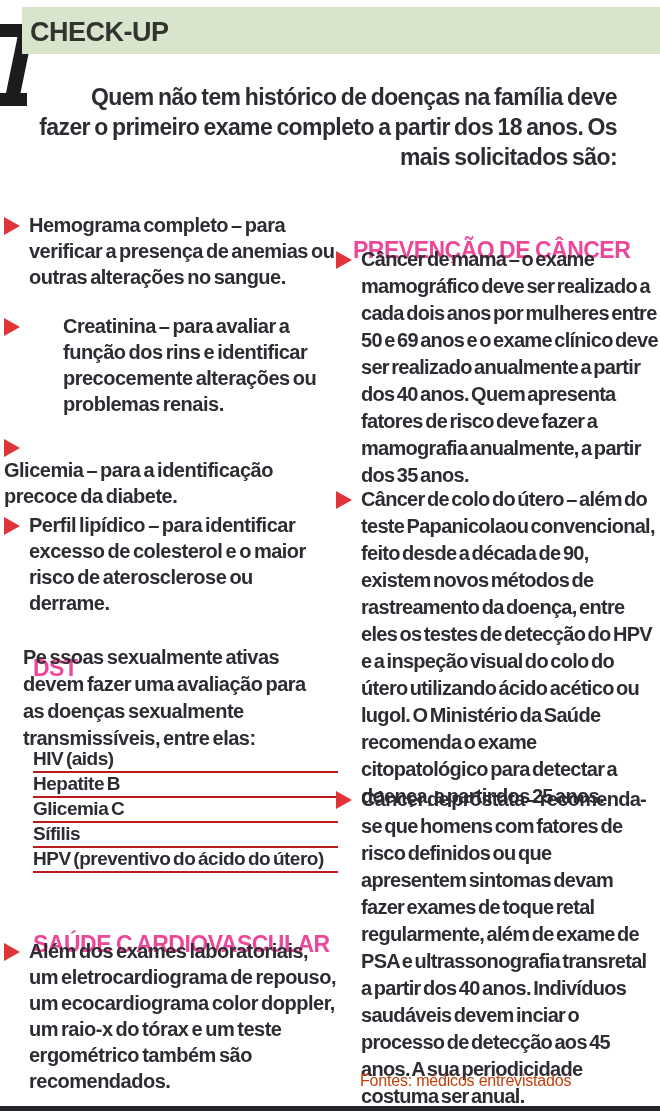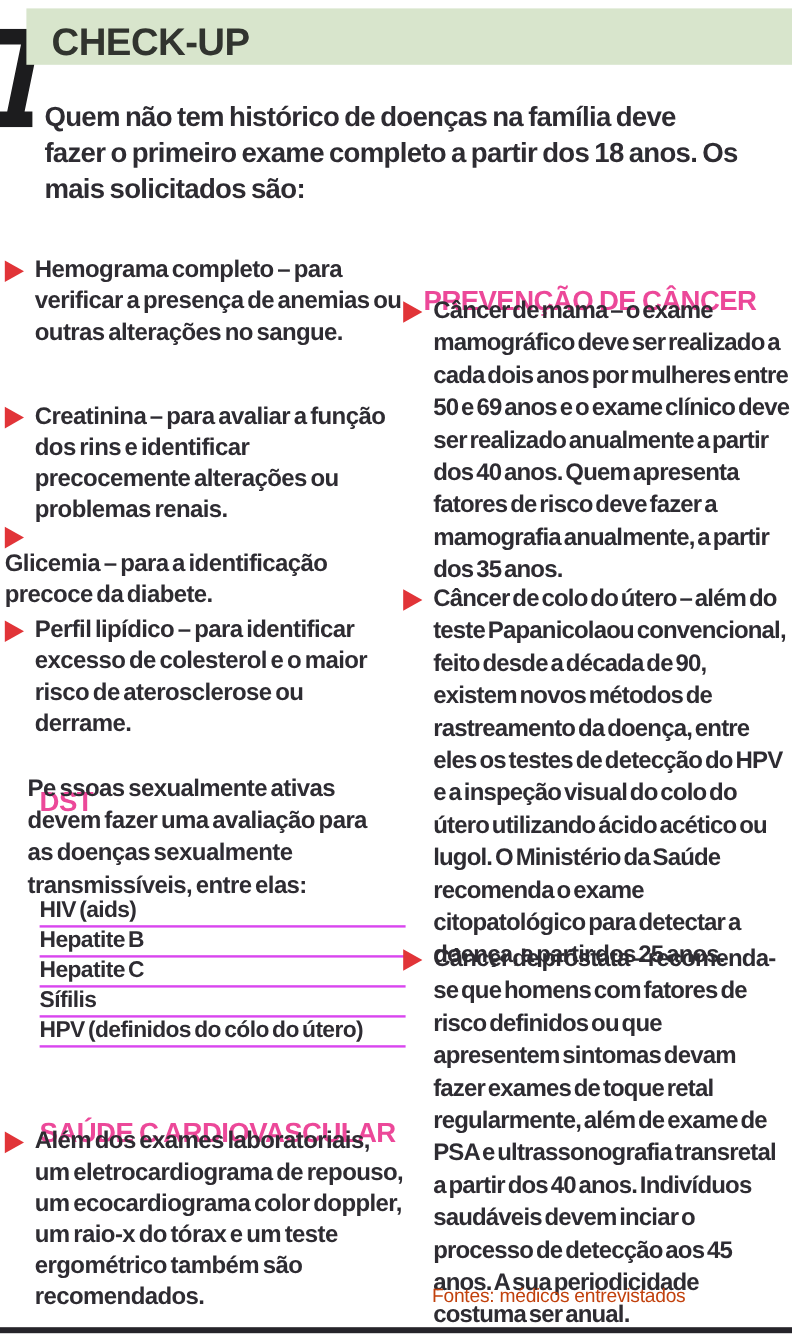--- a/index.html
+++ b/index.html
@@ -8,29 +8,29 @@
     position:relative; width:660px; height:1118px;
     background:#ffffff; overflow:hidden;
     font-family:"Liberation Sans", sans-serif;
     color:#2e2c32;
   }
   .band {
     position:absolute; left:22px; top:7px; right:0; height:47px;
     background:#d8e5cc;
   }
   .title {
-    padding:10px 0 0 21px;
-    font-size:32px; font-weight:700; color:#31342f;
+    padding:10px 0 0 8px;
+    font-size:27px; font-weight:700; color:#31342f;
     letter-spacing:-0.5px;
   }
   .z-glyph { position:absolute; left:0; top:24px; }
   .intro {
     position:absolute; left:37px; top:82px; width:580px;
     font-size:23px; line-height:30px; font-weight:700;
-    letter-spacing:-0.6px; word-spacing:-1.5px;
+    letter-spacing:-0.6px; word-spacing:-1.5px;text-align:right;
   }
   .bullet-item { position:absolute; display:flex; }
   .tri {
     flex:0 0 auto; width:0; height:0; margin:5px 9px 0 0;
     border-top:9px solid transparent;
     border-bottom:9px solid transparent;
     border-left:16px solid #e13438;
   }
   .btxt {
     font-size:20px; line-height:26px; font-weight:700;
@@ -42,21 +42,21 @@
     font-size:23px; font-weight:700; color:#ec4899;
     letter-spacing:-0.5px; word-spacing:-1px;margin-top:23px;
   }
   .dst-intro {
     position:absolute; left:23px; top:644px; width:302px;
     font-size:20px; line-height:27px; font-weight:700;
     letter-spacing:-0.5px; word-spacing:-2px;
   }
   .dst-list { position:absolute; left:33px; top:748px; width:305px; }
   .dst-row {
-    height:25px; border-bottom:2px solid #d946ef;
+    height:25px; border-bottom:2px solid #b91c1c;
     font-size:19px; line-height:22px; font-weight:700;
     letter-spacing:-0.5px; word-spacing:-2px;
     white-space:nowrap; overflow:visible;
   }
   .source {
     position:absolute; left:360px; top:1072px;
     font-size:16px; font-weight:400; color:#c2410c;
     letter-spacing:-0.2px;
   }
   .bottom-bar {
@@ -77,21 +77,21 @@
     <div class="title">CHECK-UP</div>
   </div>
 
   <div class="intro">Quem não tem histórico de doenças na família deve fazer o primeiro exame completo a partir dos 18 anos. Os mais solicitados são:</div>
 
   <div class="bullet-item" style="left:4px; top:212px; width:332px;">
     <span class="tri"></span>
     <span class="btxt">Hemograma completo – para verificar a presença de anemias ou outras alterações no sangue.</span>
   </div>
 
-  <div class="bullet-item" style="left:4px; top:334px; width:332px;">
+  <div class="bullet-item" style="left:4px; top:313px; width:332px;gap:34px;">
     <span class="tri"></span>
     <span class="btxt">Creatinina – para avaliar a função dos rins e identificar precocemente alterações ou problemas renais.</span>
   </div>
 
   <div class="bullet-item" style="left:4px; top:434px; width:332px;flex-direction:column;">
     <span class="tri"></span>
     <span class="btxt">Glicemia – para a identificação precoce da diabete.</span>
   </div>
 
   <div class="bullet-item" style="left:4px; top:512px; width:332px;">
@@ -99,23 +99,23 @@
     <span class="btxt">Perfil lipídico – para identificar excesso de colesterol e o maior risco de aterosclerose ou derrame.</span>
   </div>
 
   <div class="heading-blue" style="left:33px; top:632px;">DST</div>
 
   <div class="dst-intro">Pe ssoas sexualmente ativas devem fazer uma avaliação para as doenças sexualmente transmissíveis, entre elas:</div>
 
   <div class="dst-list">
     <div class="dst-row">HIV (aids)</div>
     <div class="dst-row">Hepatite B</div>
-    <div class="dst-row">Hepatite C</div>
+    <div class="dst-row">Glicemia C</div>
     <div class="dst-row">Sífilis</div>
-    <div class="dst-row">HPV (definidos do cólo do útero)</div>
+    <div class="dst-row">HPV (preventivo do ácido do útero)</div>
   </div>
 
   <div class="heading-blue" style="left:33px; top:908px;">SAÚDE C ARDIOVASCULAR</div>
 
   <div class="bullet-item" style="left:4px; top:938px; width:335px;">
     <span class="tri"></span>
     <span class="btxt">Além dos exames laboratoriais, um eletrocardiograma de repouso, um ecocardiograma color doppler, um raio-x do tórax e um teste ergométrico também são recomendados.</span>
   </div>
 
   <div class="heading-blue" style="left:353px; top:214px;">PREVENÇÃO DE CÂNCER</div>

